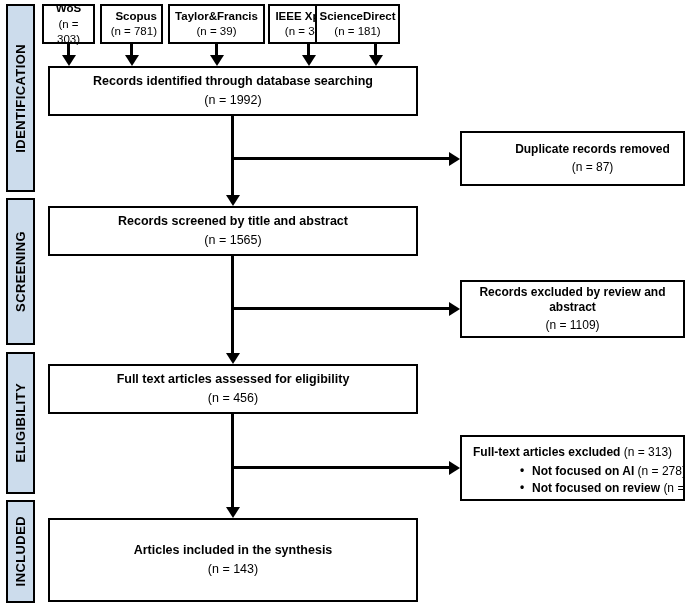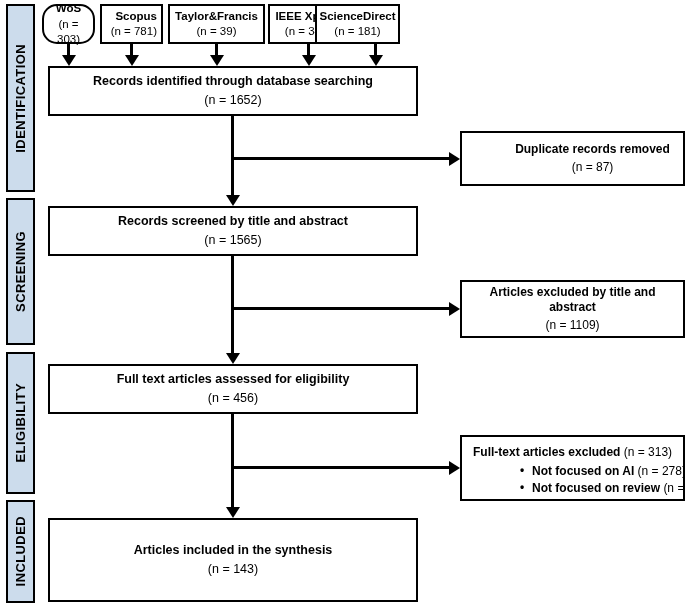--- a/index.html
+++ b/index.html
@@ -175,21 +175,21 @@
   <div class="phase-band" style="top:198px; height:147px;">
     <span class="phase-label">SCREENING</span>
   </div>
   <div class="phase-band" style="top:352px; height:142px;">
     <span class="phase-label">ELIGIBILITY</span>
   </div>
   <div class="phase-band" style="top:500px; height:103px;">
     <span class="phase-label">INCLUDED</span>
   </div>
 
-  <div class="node source-box" style="left:42px; width:53px;border-radius:15px;">
+  <div class="node source-box" style="left:42px; width:53px;">
     <div class="title">WoS</div>
     <div class="count">(n = 303)</div>
   </div>
   <div class="node source-box" style="left:100px; width:63px;align-items:flex-end;">
     <div class="title">Scopus</div>
     <div class="count">(n = 781)</div>
   </div>
   <div class="node source-box" style="left:168px; width:97px;">
     <div class="title">Taylor&amp;Francis</div>
     <div class="count">(n = 39)</div>
@@ -213,21 +213,21 @@
   <div class="arrow-down" style="left:209.5px; top:55px;"></div>
 
   <div class="vline" style="left:307px; top:44px; height:12px;"></div>
   <div class="arrow-down" style="left:301.5px; top:55px;"></div>
 
   <div class="vline" style="left:374px; top:44px; height:12px;"></div>
   <div class="arrow-down" style="left:368.5px; top:55px;"></div>
 
   <div class="node main-box" style="left:48px; top:66px; width:370px; height:50px;">
     <div class="title">Records identified through database searching</div>
-    <div class="count">(n = 1652)</div>
+    <div class="count">(n = 1992)</div>
   </div>
 
   <div class="node main-box" style="left:48px; top:206px; width:370px; height:50px;">
     <div class="title">Records screened by title and abstract</div>
     <div class="count">(n = 1565)</div>
   </div>
 
   <div class="node main-box" style="left:48px; top:364px; width:370px; height:50px;">
     <div class="title">Full text articles assessed for eligibility</div>
     <div class="count">(n = 456)</div>
@@ -237,21 +237,21 @@
     <div class="title">Articles included in the synthesis</div>
     <div class="count">(n = 143)</div>
   </div>
 
   <div class="node side-box" style="left:460px; top:131px; width:225px; height:55px;padding-left:40px;">
     <div class="title">Duplicate records removed</div>
     <div class="count">(n = 87)</div>
   </div>
 
   <div class="node side-box" style="left:460px; top:280px; width:225px; height:58px;">
-    <div class="title" style="max-width:200px;">Articles excluded by title and abstract</div>
+    <div class="title" style="max-width:200px;">Records excluded by review and abstract</div>
     <div class="count">(n = 1109)</div>
   </div>
 
   <div class="excl-detail">
     <div class="head">
       <span>Full-text articles excluded</span>
       <span class="n">(n = 313)</span>
     </div>
     <ul>
       <li>

